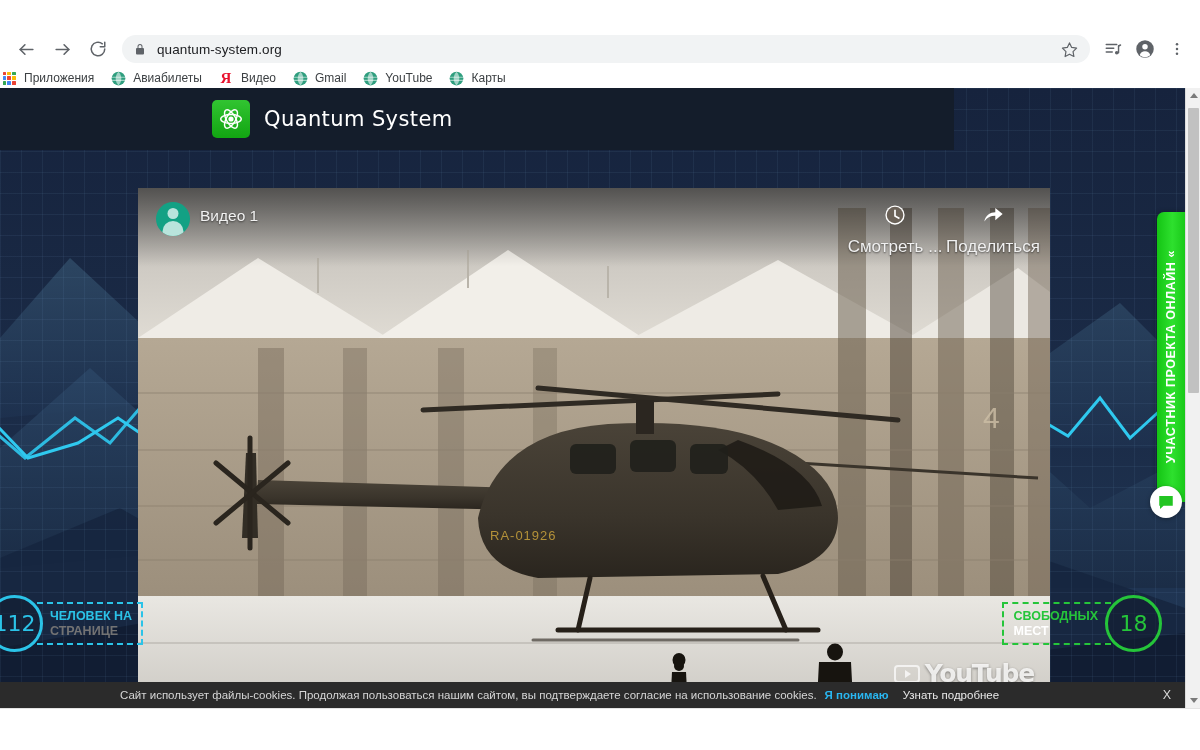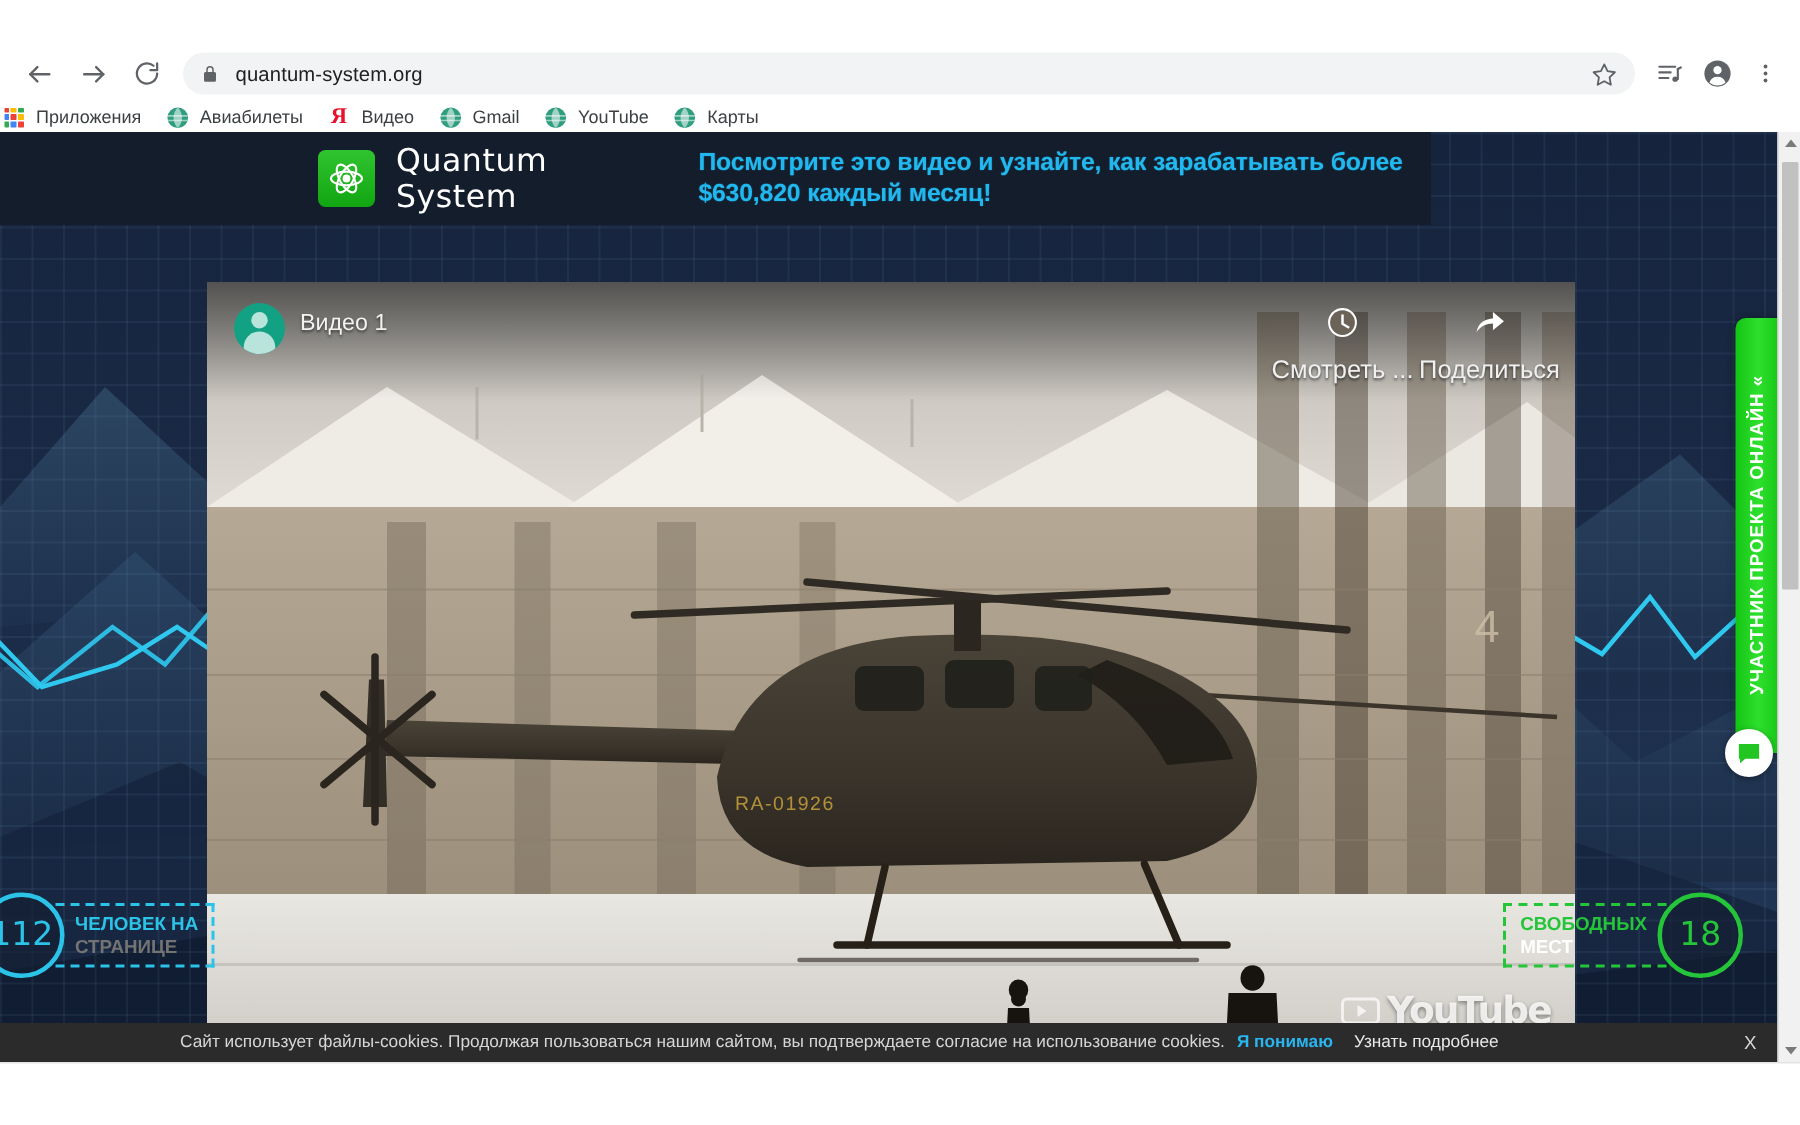--- a/index.html
+++ b/index.html
@@ -467,21 +467,20 @@
       <div id="brand-logo">
         <svg width="26" height="26" viewBox="0 0 24 24" fill="none" stroke="#ffffff" stroke-width="1.3">
           <circle cx="12" cy="12" r="2.4" fill="#ffffff" stroke="none"></circle>
           <ellipse cx="12" cy="12" rx="9.5" ry="4.2"></ellipse>
           <ellipse cx="12" cy="12" rx="9.5" ry="4.2" transform="rotate(60 12 12)"></ellipse>
           <ellipse cx="12" cy="12" rx="9.5" ry="4.2" transform="rotate(120 12 12)"></ellipse>
         </svg>
       </div>
       <div id="brand-name">Quantum System</div>
     </div>
-    <div id="promo-headline">Посмотрите это видео и узнайте, как зарабатывать более $630,820 каждый месяц!</div>
   </div>
 
   <div id="video-player">
 
     <svg id="video-scene" viewBox="0 0 912 510" preserveAspectRatio="none">
       <defs>
         <linearGradient id="skyw" x1="0" y1="0" x2="0" y2="1">
           <stop offset="0%" stop-color="#8f8d8a"></stop>
           <stop offset="45%" stop-color="#cfcbc4"></stop>
           <stop offset="100%" stop-color="#e6e2da"></stop>

